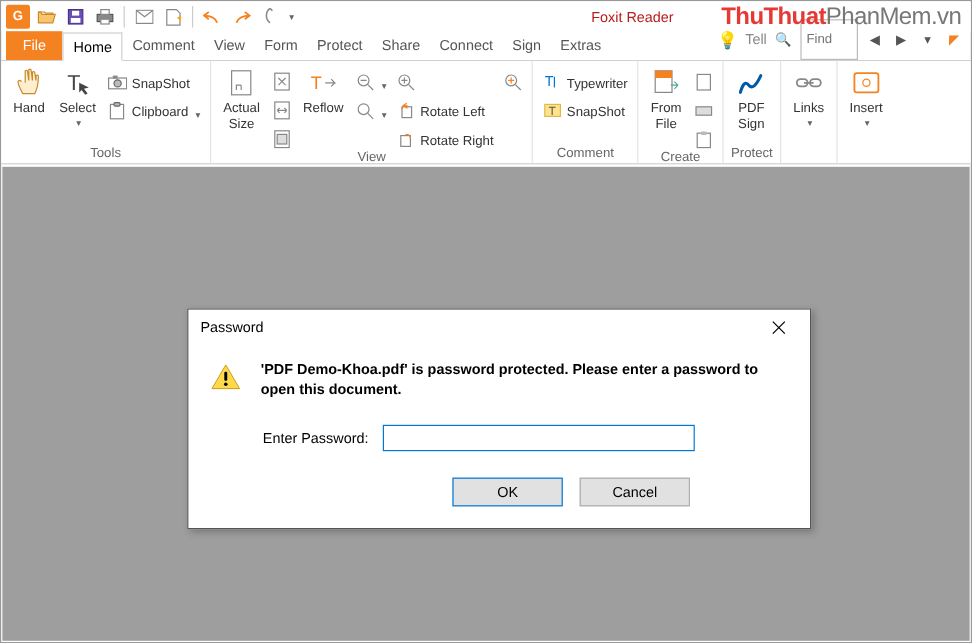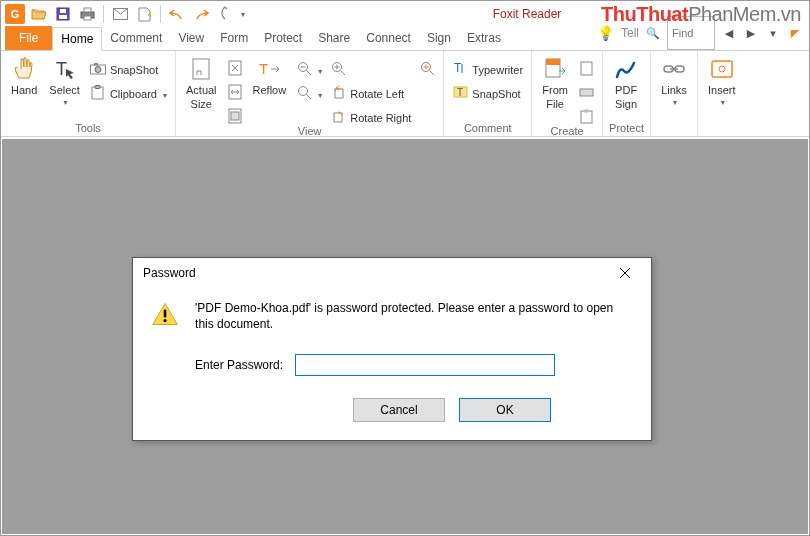--- a/index.html
+++ b/index.html
@@ -34,26 +34,26 @@
 .big-btn .ic { width: 26px; height: 26px; display: flex; align-items: center; justify-content: center; }
 .sm-row { display: flex; align-items: flex-end; gap: 4px; font-size: 11px; color: #333; height: 22px; padding: 0 2px; }
 .sm-ic { width: 16px; height: 16px; display: flex; align-items: center; justify-content: center; }
 .col { display: flex; flex-direction: column; gap: 2px; }
 .dd { font-size: 8px; color: #666; margin-left: 2px; }
 
 
 .workspace { position: absolute; top: 138px; left: 1px; right: 1px; bottom: 1px; background: #9e9e9e; }
 
 
-.dialog { position: absolute; left: 131px; top: 256px; width: 520px; background: #fff; border: 1px solid #555; box-shadow: 2px 2px 6px rgba(0,0,0,0.25); font-size: 12px; color: #000; }
+.dialog { position: absolute; left: 155px; top: 256px; width: 520px; background: #fff; border: 1px solid #555; box-shadow: 2px 2px 6px rgba(0,0,0,0.25); font-size: 12px; color: #000; }
 .dlg-title { height: 30px; display: flex; align-items: center; padding: 0 10px; }
 .dlg-title span { flex: 1; }
 .dlg-close { width: 32px; height: 22px; display: flex; align-items: center; justify-content: center; font-size: 14px; color: #000; }
 .dlg-body { padding: 12px 18px 18px 18px; }
-.dlg-msgrow { display: flex; gap: 16px; align-items: flex-start; margin-bottom: 22px; }
+.dlg-msgrow { display: flex; gap: 16px; align-items: flex-start; margin-bottom: 22px; font-weight: bold; }
 .warn-icon { width: 32px; height: 28px; }
 .dlg-inrow { display: flex; align-items: center; gap: 12px; margin-bottom: 22px; padding-left: 44px; }
 .pwd-input { width: 260px; height: 22px; border: 1px solid #0078d7; outline: none; padding: 0 4px; }
 .dlg-btns { display: flex; gap: 14px; justify-content: center; padding-left: 120px; }
 .dlg-btn { width: 92px; height: 24px; border: 1px solid #adadad; background: #e1e1e1; font-size: 12px; display: flex; align-items: center; justify-content: center; }
 .dlg-btn.primary { border: 1px solid #0078d7; }
 
 svg { display: block; }
 </style>
 </head>
@@ -437,17 +437,17 @@
         <rect x="14.5" y="9" width="3" height="9" rx="1.2" fill="#000"></rect>
         <circle cx="16" cy="21.5" r="1.8" fill="#000"></circle>
       </svg>
       <div style="line-height:1.35;">'PDF Demo-Khoa.pdf' is password protected. Please enter a password to open this document.</div>
     </div>
     <div class="dlg-inrow">
       <span>Enter Password:</span>
       <input type="password" class="pwd-input" style="">
     </div>
     <div class="dlg-btns">
+      <div class="dlg-btn primary">OK</div>
       <div class="dlg-btn">Cancel</div>
-      <div class="dlg-btn primary">OK</div>
     </div>
   </div>
 </div>
 
 </body></html>

